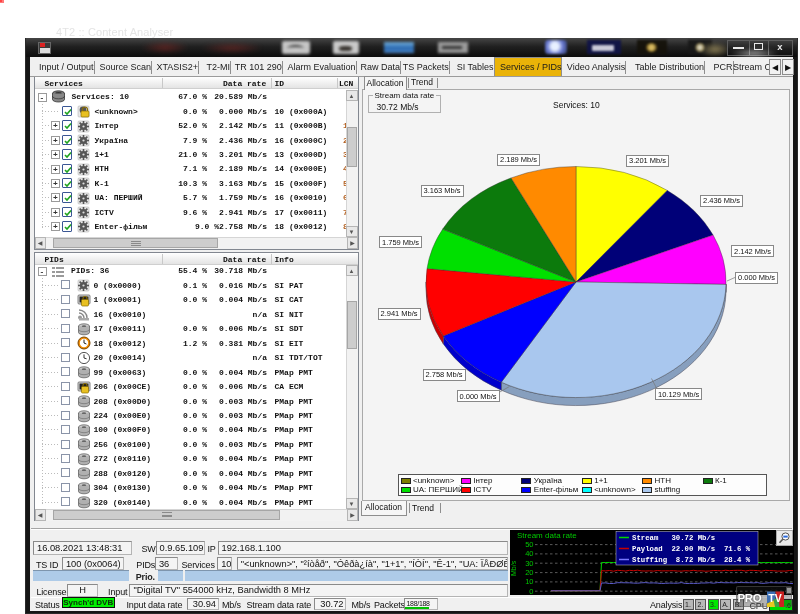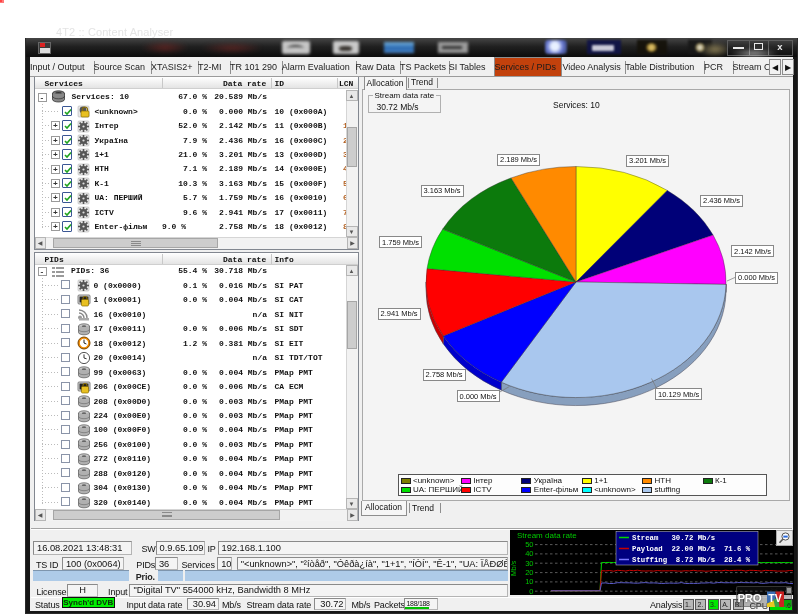--- a/index.html
+++ b/index.html
@@ -11,21 +11,21 @@
  font:bold 8px "Liberation Mono",monospace;line-height:7px;text-align:center;color:#333}
 .cb{position:absolute;width:10.5px;height:10.5px;border:1.5px solid #3a5694;background:#fff;border-radius:1px}
 .cb svg{display:block;margin:1px 0 0 1px}
 .cbe{position:absolute;width:9px;height:9px;border:1px solid #8a94a8;background:#fff}
 .hdr{position:absolute;background:linear-gradient(#ffffff,#e4e4e4);border-bottom:1px solid #cfcfcf}
 .htxt{position:absolute;font-family:"Liberation Mono",monospace;font-weight:bold;font-size:8px;color:#111;white-space:nowrap}
 .panel{position:absolute;background:#fff;border:1px solid #828790}
 .fld{position:absolute;background:#f4f4f4;border:1px solid #b4b4b4;border-top-color:#8a8a8a;border-left-color:#8a8a8a;
  font-size:9.3px;color:#111;line-height:11px;padding-left:3px;white-space:nowrap;overflow:hidden}
 .lbl{position:absolute;font-size:9px;letter-spacing:-0.15px;color:#111;white-space:nowrap}
-.tab{position:absolute;top:59px;height:17px;font-size:9px;color:#1b1b1b;text-align:left;line-height:17px;white-space:nowrap}
+.tab{position:absolute;top:59px;height:17px;font-size:9px;color:#1b1b1b;text-align:right;line-height:17px;white-space:nowrap}
 .tdiv{position:absolute;top:61px;height:13px;width:1px;background:#8e8e8e}
 .plab{position:absolute;background:#fff;border:1px solid #888;font-size:7.5px;line-height:9px;padding:0.5px 2px;color:#111;white-space:nowrap}
 .leg{font-size:8px;color:#111}
 .sb-btn{position:absolute;top:599px;width:11px;height:11px;border:1px solid #555;background:#b8b8b8;
  font-size:7px;line-height:10px;text-align:center;color:#222}
 </style></head><body>
 <div class="abs" style="left:0;top:0;width:4px;height:3px;background:#ff7a7a"></div>
 <div class="abs" style="left:0;top:0;width:2px;height:2px;background:#f44"></div>
 
 <div class="abs" style="left:25px;top:38px;width:773px;height:576px;background:#2a2a2a"></div>
@@ -82,21 +82,21 @@
 <div class="tab" style="left:230px;width:51.69999999999999px">TR 101 290</div>
 <div class="tdiv" style="left:281.7px"></div>
 <div class="tab" style="left:281.7px;width:73.80000000000001px">Alarm Evaluation</div>
 <div class="tdiv" style="left:355.5px"></div>
 <div class="tab" style="left:355.5px;width:44.5px">Raw Data</div>
 <div class="tdiv" style="left:400px"></div>
 <div class="tab" style="left:400px;width:48.69999999999999px">TS Packets</div>
 <div class="tdiv" style="left:448.7px"></div>
 <div class="tab" style="left:448.7px;width:44.900000000000034px">SI Tables</div>
 <div class="tdiv" style="left:493.6px"></div>
-<div class="tab" style="left:493.6px;width:68.89999999999998px;top:57px;height:19px;line-height:18px;background:#c2410c;border:1px solid #8e8e8e;border-bottom:none;z-index:3">Services / PIDs</div>
+<div class="tab" style="left:493.6px;width:68.89999999999998px;top:57px;height:19px;line-height:18px;background:#eab308;border:1px solid #8e8e8e;border-bottom:none;z-index:3">Services / PIDs</div>
 <div class="tab" style="left:562.5px;width:62.700000000000045px">Video Analysis</div>
 <div class="tdiv" style="left:625.2px"></div>
 <div class="tab" style="left:625.2px;width:78.89999999999998px">Table Distribution</div>
 <div class="tdiv" style="left:704.1px"></div>
 <div class="tab" style="left:704.1px;width:28.5px">PCR</div>
 <div class="tdiv" style="left:732.6px"></div>
 <div class="tab" style="left:732.6px;width:38.39999999999998px">Stream C</div>
 <div class="tdiv" style="left:771px"></div>
 <div class="abs" style="left:30px;top:75.5px;width:763px;height:1px;background:#9b9b9b;z-index:2"></div>
 <div class="abs" style="left:769px;top:59px;width:12px;height:16px;border:1px solid #8e8e8e;background:#f2f2f2;font-size:8px;text-align:center;line-height:15px;color:#111;z-index:4">◀</div>
@@ -326,21 +326,21 @@
       <g stroke="#555" stroke-width="1.6">
         <line x1="6.5" y1="1" x2="6.5" y2="12"></line>
         <line x1="1" y1="6.5" x2="12" y2="6.5"></line>
         <line x1="2.6" y1="2.6" x2="10.4" y2="10.4"></line>
         <line x1="10.4" y1="2.6" x2="2.6" y2="10.4"></line>
       </g>
       <circle cx="6.5" cy="6.5" r="2.6" fill="#555"></circle>
       <circle cx="6.5" cy="6.5" r="1.1" fill="#ddd"></circle>
     </svg></div>
 <div class="tt" style="left:94.5px;top:221.89999999999998px">Enter-фільм</div>
-<div class="tt r" style="left:130px;width:56px;top:221.89999999999998px">9.0 %</div>
+<div class="tt r" style="left:147px;width:72px;top:221.89999999999998px">9.0 %</div>
 <div class="tt r" style="left:187px;width:80px;top:221.89999999999998px">2.758 Mb/s</div>
 <div class="tt" style="left:274.5px;top:221.89999999999998px">18 (0x0012)</div>
 <div class="tt" style="left:343px;top:221.89999999999998px;color:#b36020">8</div>
 <div class="abs" style="left:345.5px;top:89.5px;width:12px;height:147.0px;background:#f2f2f2;border-left:1px solid #d5d5d5"></div>
 <div class="abs" style="left:345.5px;top:89.5px;width:12px;height:11px;background:#e8e8e8;border:1px solid #b5b5b5;font-size:6px;text-align:center;line-height:10px;color:#555">▲</div>
 <div class="abs" style="left:345.5px;top:225.5px;width:12px;height:11px;background:#e8e8e8;border:1px solid #b5b5b5;font-size:6px;text-align:center;line-height:10px;color:#555">▼</div>
 <div class="abs" style="left:346.5px;top:127px;width:10px;height:40px;background:#cdcdcd;border:1px solid #a6a6a6"></div>
 <div class="abs" style="left:34.5px;top:237px;width:323.5px;height:12px;background:#f2f2f2;border-top:1px solid #d5d5d5"></div>
 <div class="abs" style="left:34.5px;top:237px;width:11px;height:12px;background:#e8e8e8;border:1px solid #b5b5b5;font-size:6px;text-align:center;line-height:11px;color:#555">◀</div>
 <div class="abs" style="left:347px;top:237px;width:11px;height:12px;background:#e8e8e8;border:1px solid #b5b5b5;font-size:6px;text-align:center;line-height:11px;color:#555">▶</div>

